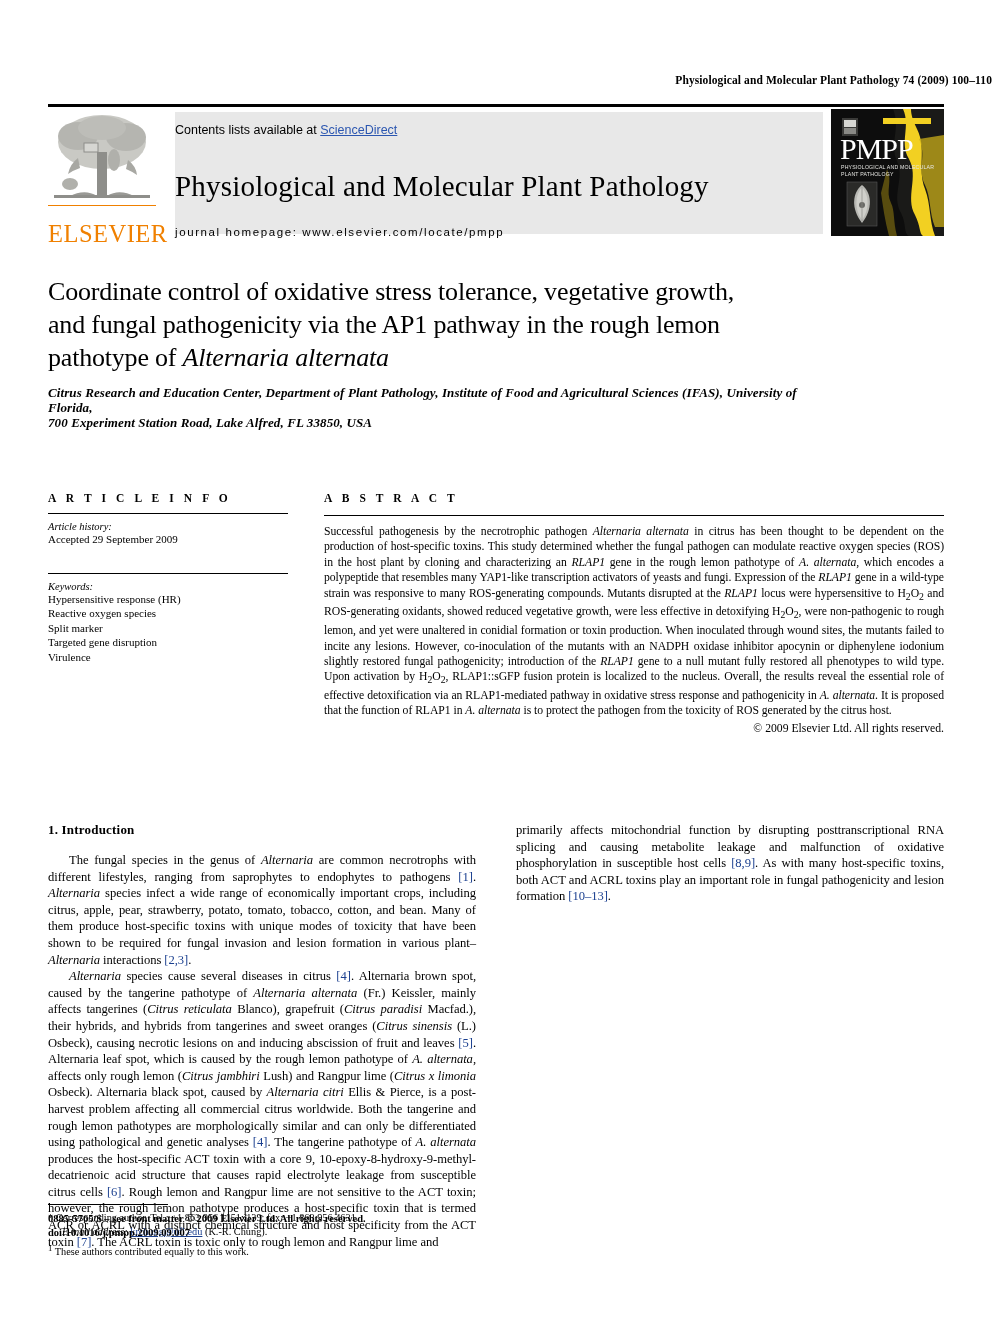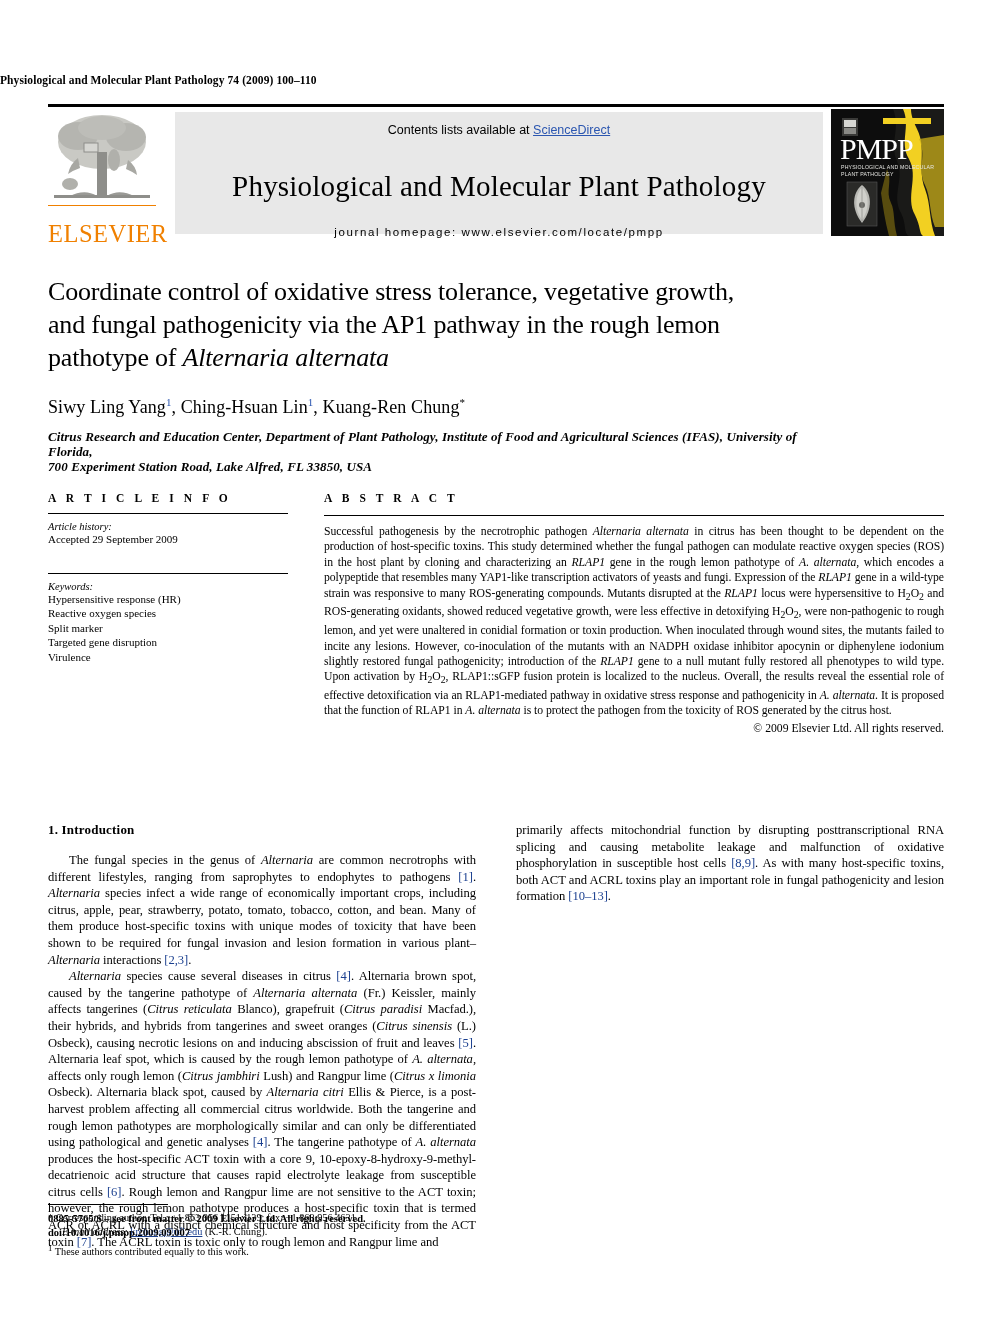--- a/index.html
+++ b/index.html
@@ -21,21 +21,21 @@
     height: 1323px;
     padding: 0;
   }
 
   
   .running-head {
     position: absolute;
     top: 74px;
     left: 0;
     width: 992px;
-    text-align: left;
+    text-align: right;
     font-size: 11.5px;
     font-weight: bold;
     letter-spacing: 0.1px;
   }
 
   
   .masthead {
     position: absolute;
     top: 104px;
     left: 48px;
@@ -74,21 +74,20 @@
     padding-top: 15px;
   }
 
   .journal-band {
     position: absolute;
     left: 127px;
     top: 8px;
     width: 648px;
     height: 122px;
     background: #e8e8e8;
-    text-align: center;
   }
   .contents-line {
     margin-top: 11px;
     font-family: "Liberation Sans", sans-serif;
     font-size: 12.5px;
     color: #000;
   }
   .sciencedirect {
     color: #2b56b0;
   }
@@ -348,23 +347,20 @@
     </div>
   </div>
 
   <div class="title-block">
     <h1 class="paper-title">
       <span>Coordinate control of oxidative stress tolerance, vegetative growth,</span><br>
       <span>and fungal pathogenicity via the AP1 pathway in the rough lemon</span><br>
       <span>pathotype of </span><i>Alternaria alternata</i>
     </h1>
 
-    <div class="authors">
-      <span>Siwy Ling Yang</span><sup>1</sup><span>, </span><span>Ching-Hsuan Lin</span><sup>1</sup><span>, </span><span>Kuang-Ren Chung</span><sup class="star">*</sup>
-    </div>
 
     <div class="affiliation">
       <span>Citrus Research and Education Center, Department of Plant Pathology, Institute of Food and Agricultural Sciences (IFAS), University of Florida,</span><br>
       <span>700 Experiment Station Road, Lake Alfred, FL 33850, USA</span>
     </div>
   </div>
 
   <div class="info-abstract">
 
     <div class="col-info">

